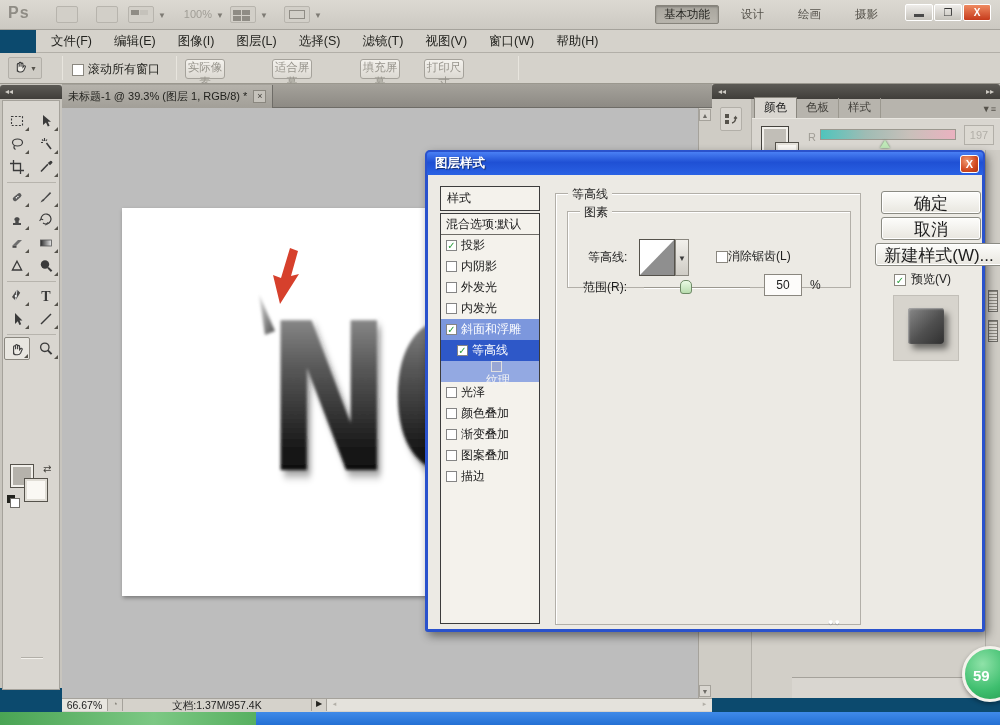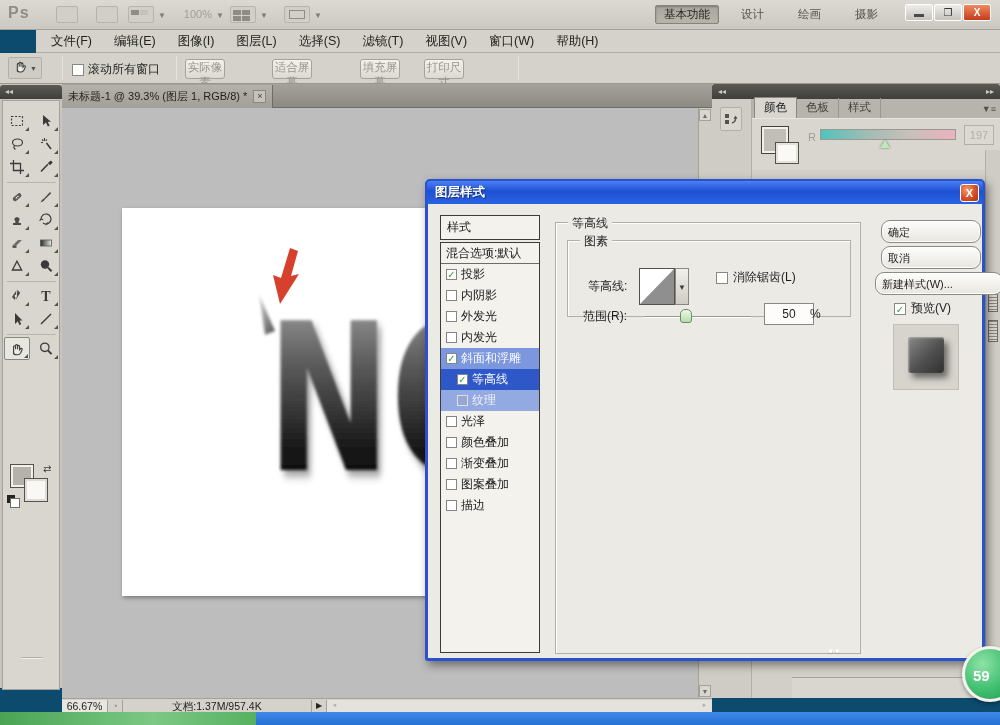--- a/index.html
+++ b/index.html
@@ -58,21 +58,21 @@
   #doc-area{left:62px;top:84px;width:650px;height:614px;background:#bdbdbd;}
   #tab-bar{left:62px;top:84px;width:650px;height:24px;background:linear-gradient(#a5a29b,#8d8a84);border-bottom:1px solid #6e6c67;}
   #doc-tab{left:0;top:1px;height:23px;max-width:250px;background:linear-gradient(#b5b2ab,#a29f98);border-right:1px solid #6e6c67;display:flex;align-items:center;padding:0 6px;gap:6px;}
   #doc-tab-title{font-size:11px;color:#23231f;white-space:nowrap;}
   #doc-tab-close{width:13px;height:13px;border:1px solid #8a877f;background:#c6c3bc;font-size:9px;line-height:11px;text-align:center;color:#44423d;}
   #canvas{left:122px;top:208px;width:540px;height:388px;background:#fff;box-shadow:1px 2px 4px rgba(0,0,0,.35);}
   #vscroll{left:698px;top:108px;width:14px;height:590px;background:#cfccc5;border-left:1px solid #a5a29b;}
   .scr-arrow{width:12px;height:12px;background:#d9d6d0;border:1px solid #a5a29b;color:#6e6c67;font-size:7px;text-align:center;line-height:11px;}
 
   
-  #status-bar{left:62px;top:698px;width:650px;height:14px;background:#d5d2cb;border-top:1px solid #a5a29b;display:flex;align-items:center;font-size:10.5px;}
+  #status-bar{left:62px;top:698px;width:650px;height:14px;background:#d5d2cb;border-top:1px solid #a5a29b;display:flex;align-items:flex-start;font-size:10.5px;}
   #status-zoom{width:46px;height:12px;background:#e8e6e0;border-right:1px solid #a5a29b;text-align:center;line-height:12px;}
   #status-ico{width:14px;text-align:center;color:#8a877f;font-size:9px;}
   #status-doc{width:190px;text-align:center;border-left:1px solid #a5a29b;border-right:1px solid #a5a29b;line-height:12px;}
   #status-play{width:14px;text-align:center;font-size:8px;color:#23231f;}
   #hscroll{flex:1;height:12px;background:#e4e2dc;border-left:1px solid #a5a29b;position:relative;}
   #hscroll .scr-arrow{position:absolute;top:0;width:11px;height:11px;line-height:10px;border:none;background:transparent;color:#b2afa8;}
 
   
   #right-dock{left:712px;top:84px;width:288px;height:614px;background:#c8c5be;}
   #right-collapse{left:0;top:0;width:288px;height:15px;background:linear-gradient(#5c5a55,#403e3a);border-radius:3px 3px 0 0;color:#cfccc5;font-size:8px;line-height:15px;display:flex;justify-content:space-between;padding:0 6px;}
@@ -89,48 +89,48 @@
   #cp-r-label{left:56px;top:12px;color:#a09d96;font-size:11px;}
   #cp-slider{left:68px;top:10px;width:136px;height:11px;background:linear-gradient(90deg,#4fc4bc,#9fbcb4,#c9c0ba,#eab2c0);border:1px solid #9b988f;}
   #cp-marker{left:128px;top:21px;width:0;height:0;border-left:5px solid transparent;border-right:5px solid transparent;border-bottom:8px solid #bfe8b8;filter:drop-shadow(0 0 1px #557a55);}
   #cp-value{left:212px;top:6px;width:30px;height:20px;border:1px solid #b2afa8;background:#dcd9d2;color:#b2afa8;text-align:center;line-height:19px;font-size:11px;}
   #edge-strip{left:273px;top:66px;width:15px;height:540px;background:#cfccc5;border-left:1px solid #b2afa8;}
   .grip{position:absolute;left:2px;width:10px;height:22px;background:repeating-linear-gradient(#8a877f 0 1px,#d9d6d0 1px 3px);border:1px solid #6e6c67;}
   #panel-foot{left:40px;top:578px;width:233px;height:21px;background:#d9d6d0;border-top:1px solid #a5a29b;}
   #trash-ico{left:200px;top:3px;}
 
   
-  #dialog{left:425px;top:150px;width:560px;height:482px;background:#eceae4;border:3px solid #2a52cc;border-radius:5px 5px 3px 3px;box-shadow:3px 4px 10px rgba(0,0,0,.45);margin-top:29px;}
+  #dialog{left:425px;top:150px;width:560px;height:482px;background:#eceae4;border:3px solid #2a52cc;border-radius:5px 5px 3px 3px;box-shadow:3px 4px 10px rgba(0,0,0,.45);}
   #dlg-title{left:-1px;top:-1px;width:556px;height:23px;background:linear-gradient(#4a80f4,#1f50d4 45%,#2a62e4);border-radius:3px 3px 0 0;color:#fff;font-weight:bold;font-size:12.5px;line-height:23px;padding-left:8px;text-shadow:1px 1px 1px rgba(0,0,0,.5);}
   #dlg-close{left:532px;top:2px;width:19px;height:18px;border:1px solid #fff;border-radius:3px;background:radial-gradient(circle at 35% 30%,#f09a70,#d2491f 60%,#a83412);color:#fff;font-weight:bold;font-size:11px;text-align:center;line-height:17px;}
   #styles-hdr{left:12px;top:33px;width:100px;height:25px;background:#f4f2ec;border:1px solid #3c3c3c;line-height:23px;padding-left:6px;}
   #style-list{left:12px;top:60px;width:100px;height:411px;background:#f4f2ec;border:1px solid #3c3c3c;overflow:hidden;}
   .ls-row{height:21px;display:flex;align-items:center;padding-left:5px;font-size:12px;color:#1a1a1a;white-space:nowrap;}
   .ls-row.first{border-bottom:1px solid #6e6c67;}
   .ls-row.highlight{background:#7c97dd;color:#fff;}
   .ls-row.selected{background:#2e58c8;color:#fff;}
-  .ls-row.highlight-light{background:#93a9e2;color:#f4f4f4;}
+  .ls-row.highlight-light{background:#93a9e2;color:#f4f4f4;flex-direction:column;}
   .ls-row.indent{padding-left:16px;}
   .cb{flex:0 0 11px;width:11px;height:11px;background:#fff;border:1px solid #858585;font-size:10px;line-height:10px;color:#2e9e3f;font-weight:bold;margin-right:4px;text-align:center;}
   .cb.dim{background:#98a6d4;border-color:#e0e0e0;}
   .groupbox{border:1px solid #b2afa8;box-shadow:inset 1px 1px 0 #fff;}
   .gb-label{position:absolute;top:-8px;left:12px;background:#eceae4;padding:0 4px;font-size:12px;}
   #gb-outer{left:127px;top:40px;width:306px;height:432px;}
   #gb-inner{left:11px;top:17px;width:284px;height:77px;}
   #contour-row-label{left:20px;top:37px;}
   #contour-thumb{left:71px;top:27px;width:36px;height:37px;background:#fff;border:1px solid #55524b;position:absolute;}
   #contour-thumb svg{width:100%;height:100%;display:block;}
   #contour-dd{left:107px;top:27px;width:14px;height:37px;background:linear-gradient(#f2f0eb,#cfccc5);border:1px solid #8a877f;font-size:8px;color:#3c3c3c;text-align:center;line-height:37px;position:absolute;}
-  #aa-check{left:148px;top:28px;display:flex;gap:5px;align-items:center;position:absolute;}
+  #aa-check{left:148px;top:36px;display:flex;align-items:center;position:absolute;}
   #range-label{left:15px;top:67px;}
   #range-track{left:76px;top:75px;width:106px;height:2px;background:#9b988f;border-bottom:1px solid #fff;position:absolute;}
   #range-thumb{left:112px;top:68px;width:12px;height:14px;background:linear-gradient(#eafae4,#b8dcae);border:1px solid #6e8a66;border-radius:5px 5px 3px 3px;position:absolute;}
-  #range-value{left:196px;top:62px;width:50px;height:22px;background:#fdfcfa;border:1px solid #8a877f;text-align:center;line-height:21px;position:absolute;}
+  #range-value{left:196px;top:62px;width:38px;height:22px;background:#fdfcfa;border:1px solid #8a877f;text-align:center;line-height:21px;position:absolute;}
   #range-unit{left:242px;top:66px;position:absolute;}
-  .xp-btn{position:absolute;height:23px;border:1px solid #8b8b83;border-radius:9px;background:linear-gradient(#fdfdfb,#e8e6df);font-size:11px;font-family:inherit;color:#1d1d1d;text-align:left;line-height:21px;box-shadow:inset 0 0 0 1px #fff;}
+  .xp-btn{position:absolute;height:23px;border:1px solid #8b8b83;border-radius:3px;background:linear-gradient(#fdfdfb,#e8e6df);font-size:17px;font-family:inherit;color:#1d1d1d;text-align:center;line-height:21px;box-shadow:inset 0 0 0 1px #fff;}
   #btn-ok{left:453px;top:38px;width:100px;}
   #btn-cancel{left:453px;top:64px;width:100px;}
   #btn-newstyle{left:447px;top:90px;width:128px;}
   #preview-wrap{left:466px;top:118px;display:flex;gap:5px;align-items:center;position:absolute;}
   #preview-thumb{left:465px;top:142px;width:66px;height:66px;background:#d7d4cd;border:1px solid #c2bfb8;position:absolute;}
   #preview-cube{position:absolute;left:14px;top:12px;width:36px;height:36px;background:linear-gradient(135deg,#8a8a8a,#4f4f4f 55%,#303030);border-radius:3px;box-shadow:4px 5px 6px rgba(0,0,0,.5),inset 1px 1px 2px #aaa;}
   #dlg-grip{left:400px;top:464px;color:#fff;font-size:9px;letter-spacing:1px;text-shadow:0 1px 0 #999;position:absolute;}
 
   
   #taskbar{left:0;top:712px;width:1000px;height:13px;background:linear-gradient(#3f8ae8,#2470d4);}

